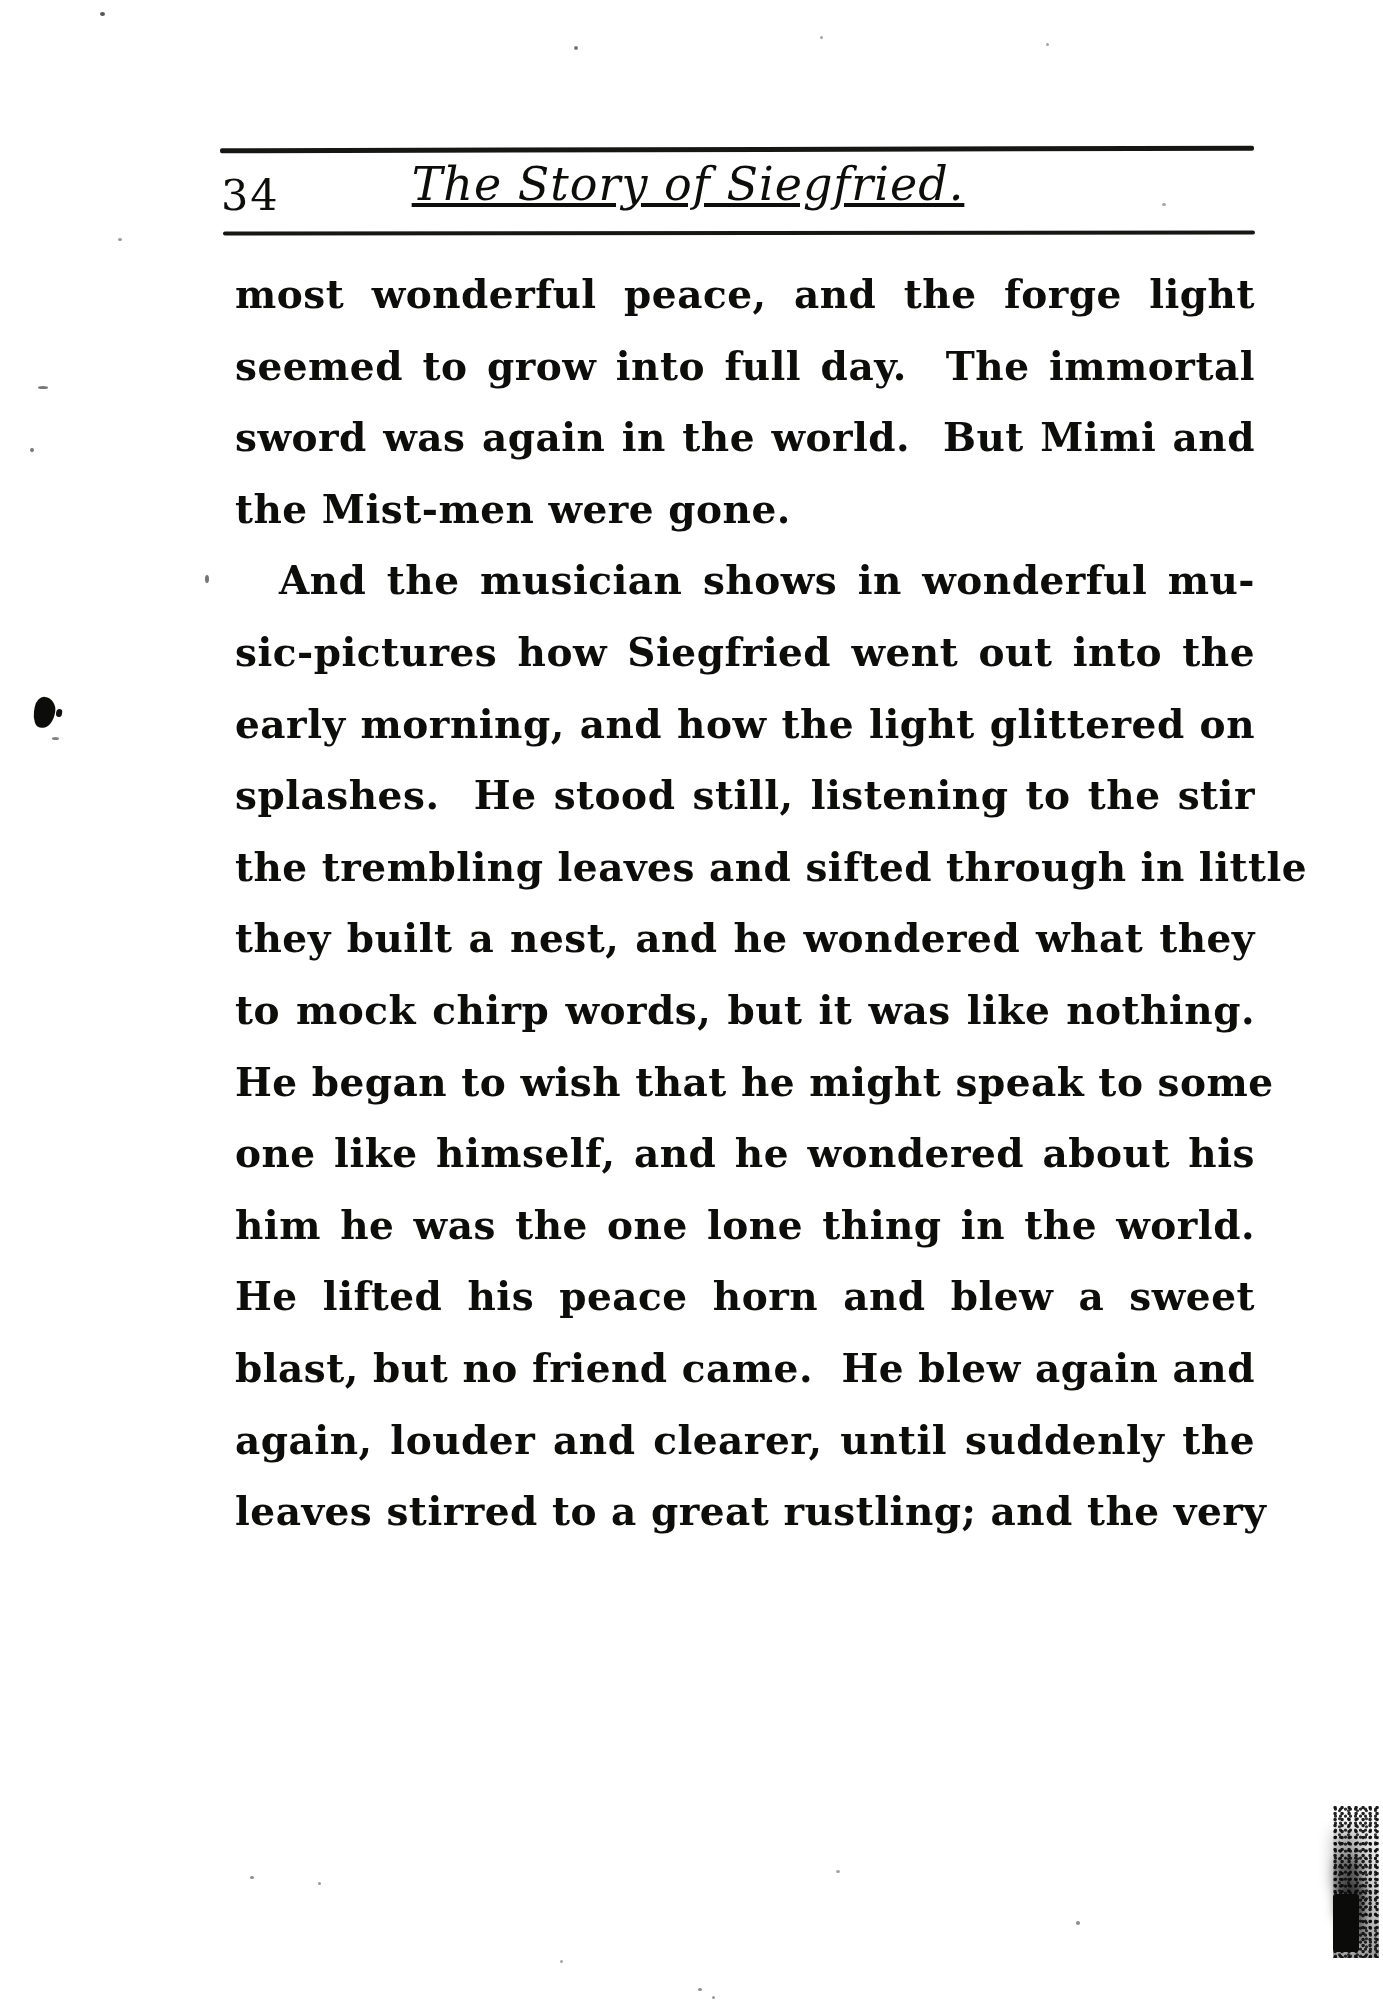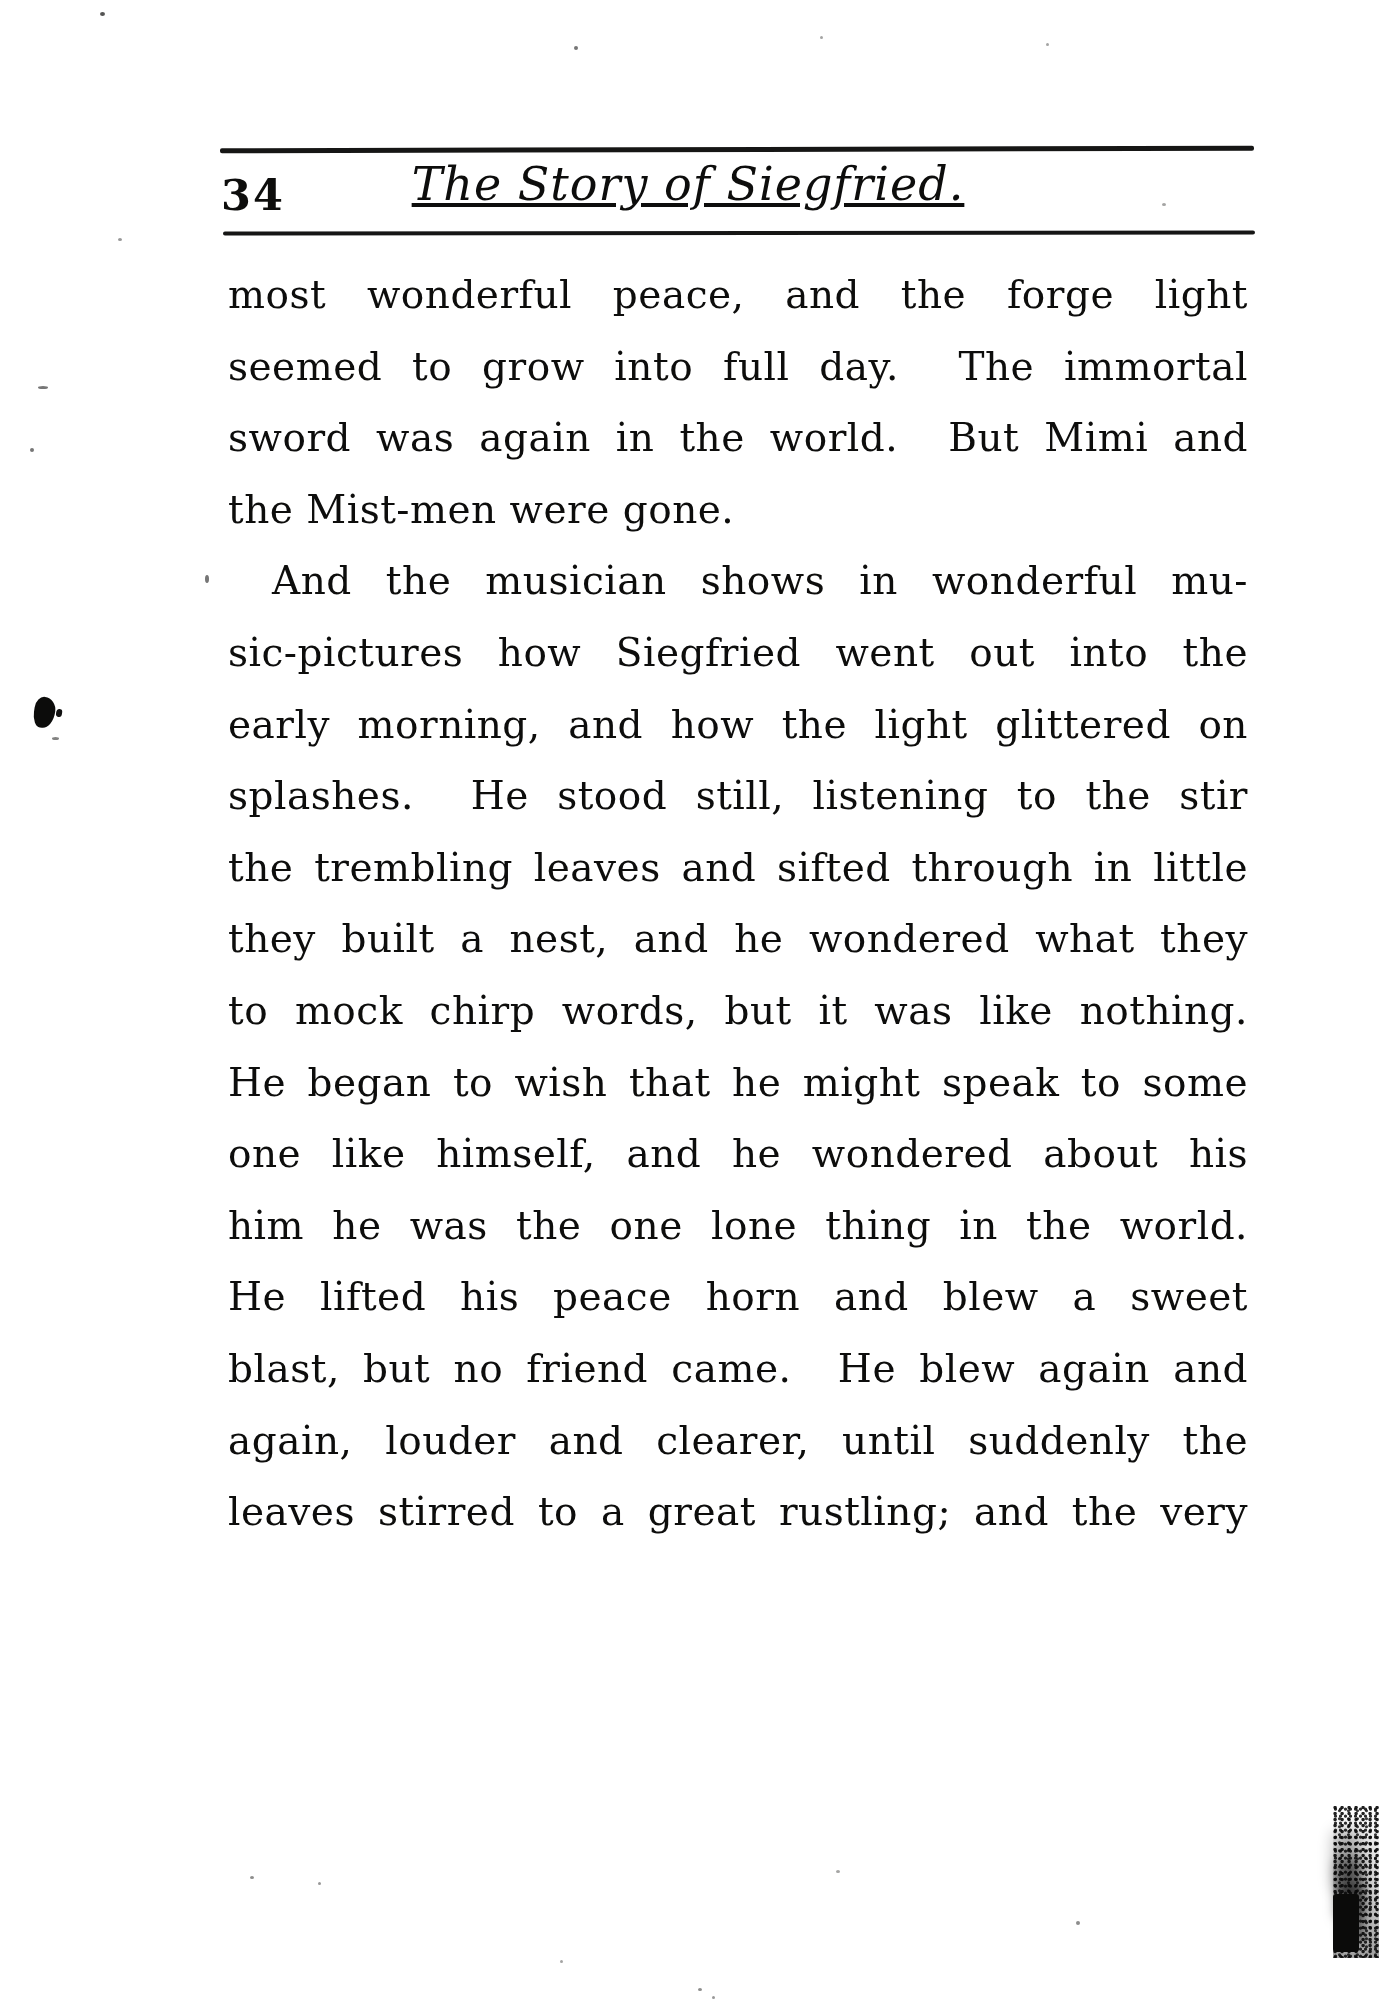--- a/index.html
+++ b/index.html
@@ -24,31 +24,31 @@
   .rule-top {
     left: 220px; top: 147px; width: 1034px; height: 5px;
     transform: rotate(-0.15deg);
   }
   .rule-bottom {
     left: 223px; top: 231px; width: 1032px; height: 4px;
     transform: rotate(-0.05deg);
   }
   .page-num {
     position: absolute; left: 221px; top: 170px;
-    font-size: 43px; letter-spacing: 2px; font-weight: bold;
+    font-size: 43px; letter-spacing: 2px;
   }
   .running-title {
     position: absolute; left: 688px; top: 157px;
     transform: translateX(-50%);
     font-size: 46px; font-style: italic;
     white-space: nowrap; letter-spacing: 1px; text-decoration: underline;
   }
   
   .text-block {
-    position: absolute; left: 228px; top: 259px; width: 1020px;
+    position: absolute; left: 235px; top: 259px; width: 1020px; font-weight: bold;
   }
   .line {
     height: 71.6px; line-height: 71.6px;
     font-size: 39px;
     text-align: justify;
     text-align-last: justify;
     text-justify: inter-word;
     white-space: nowrap;
     letter-spacing: 0.5px;
   }

